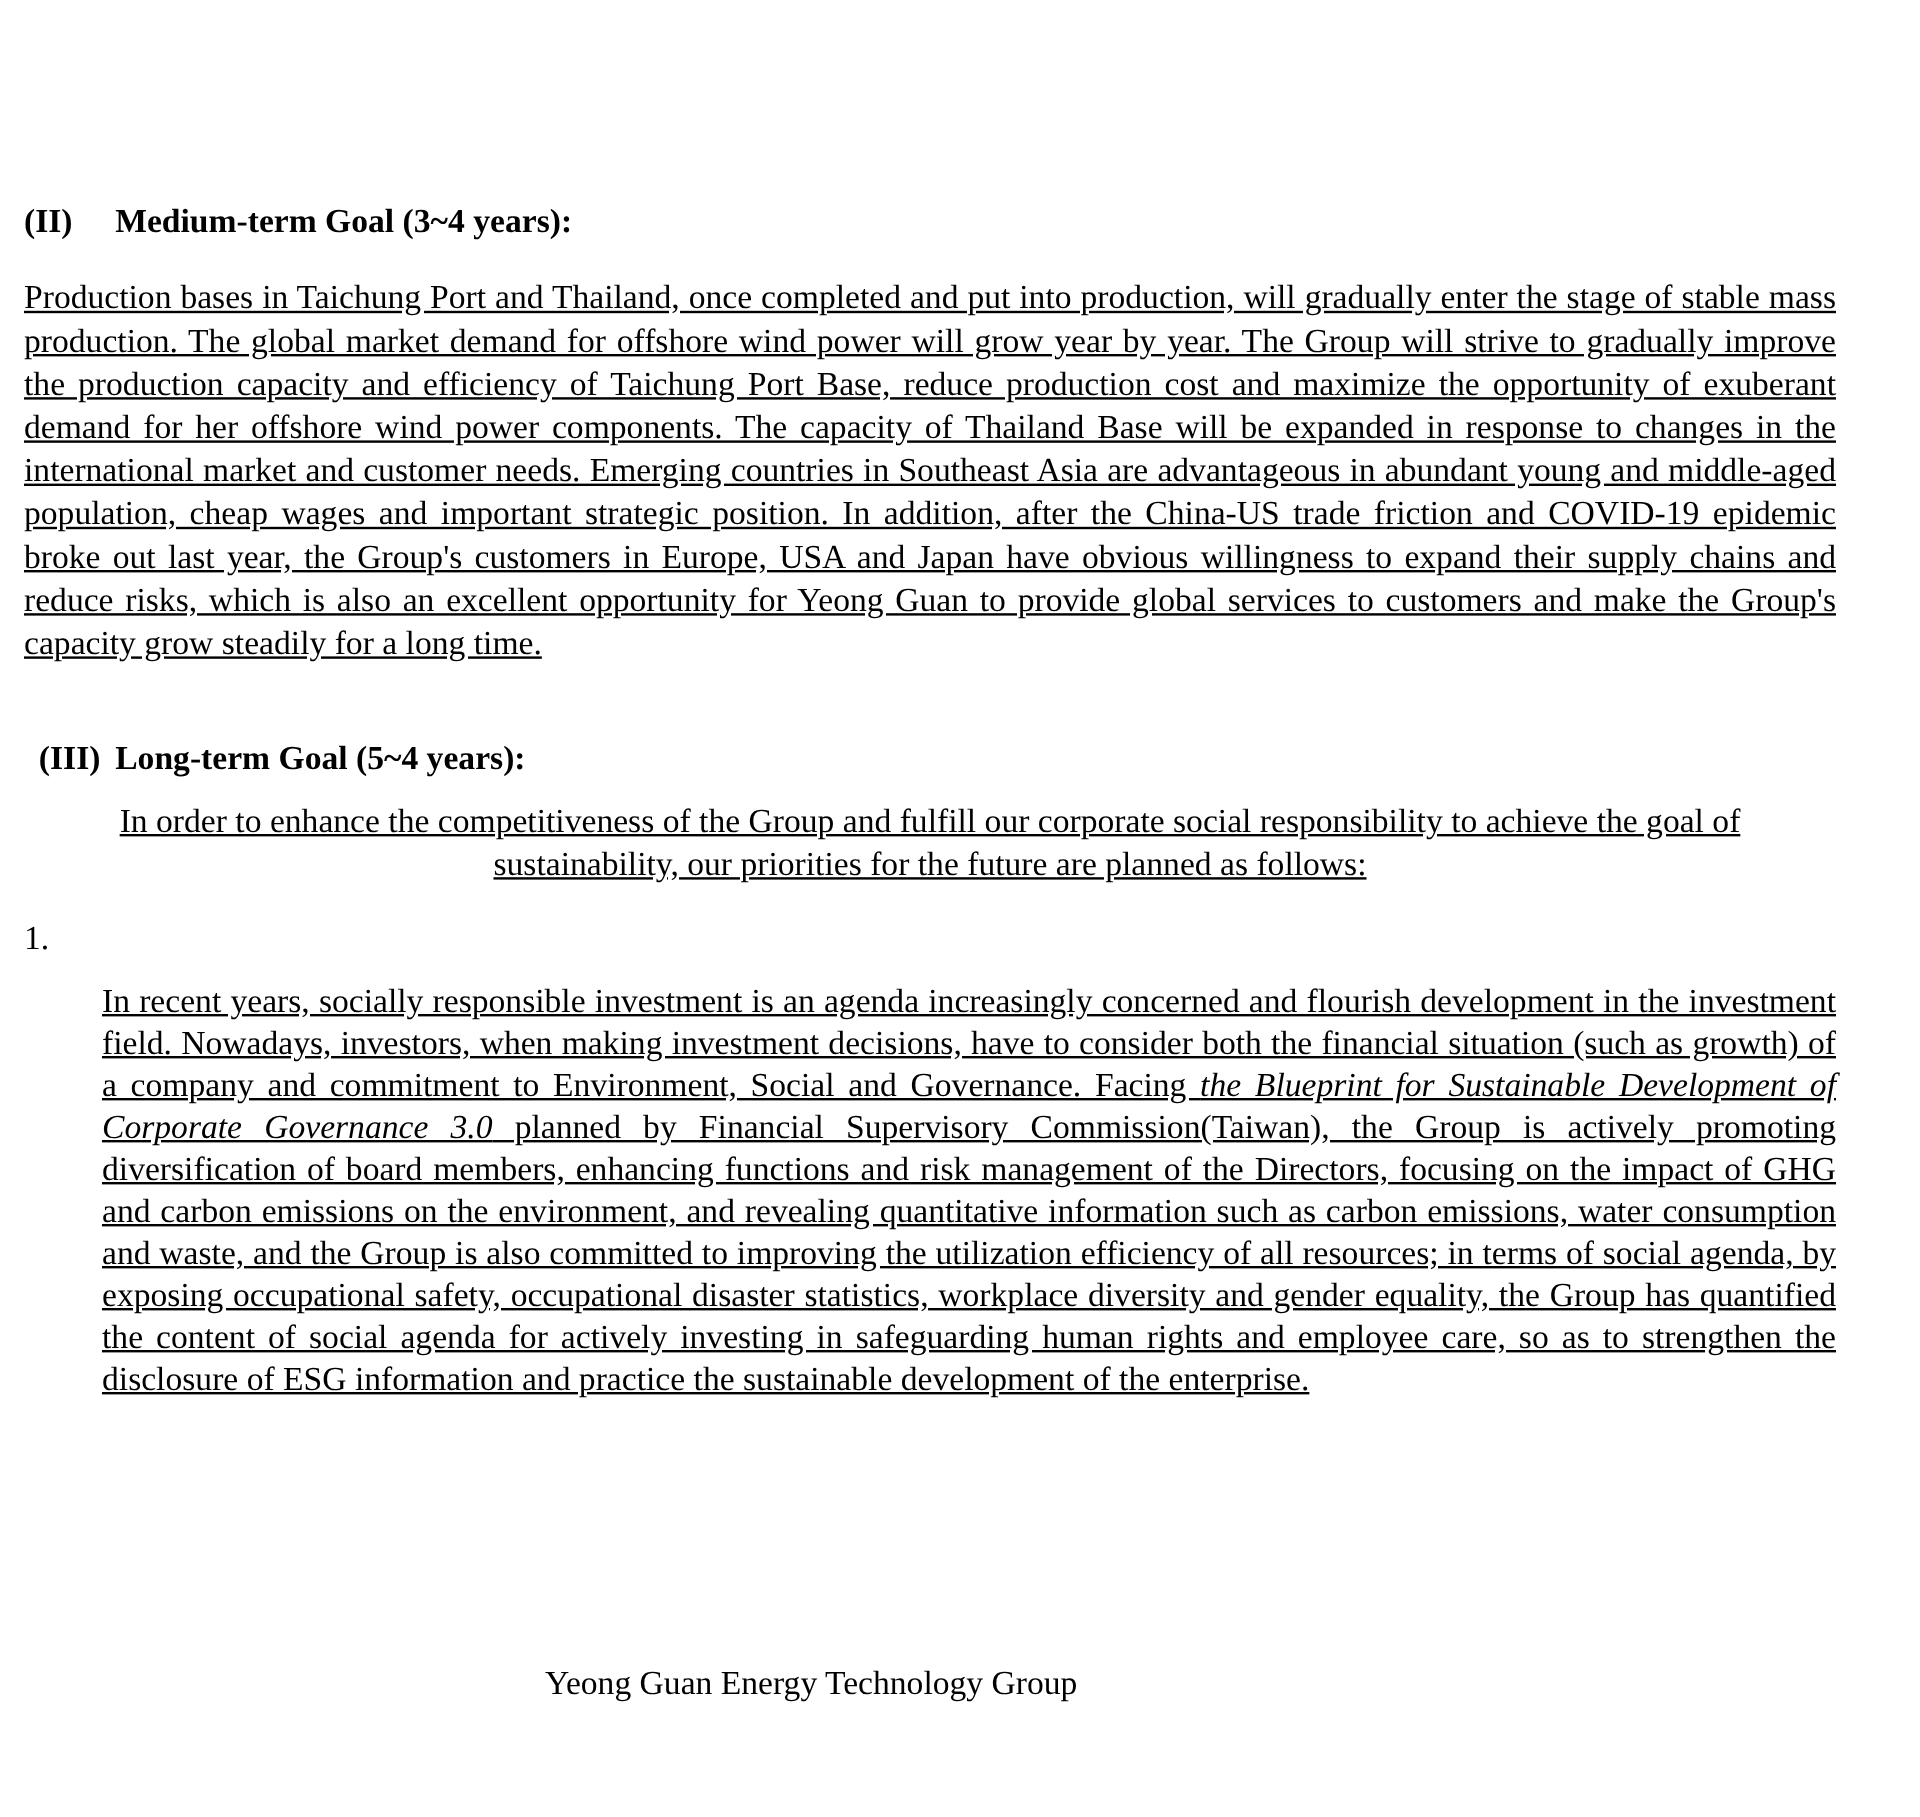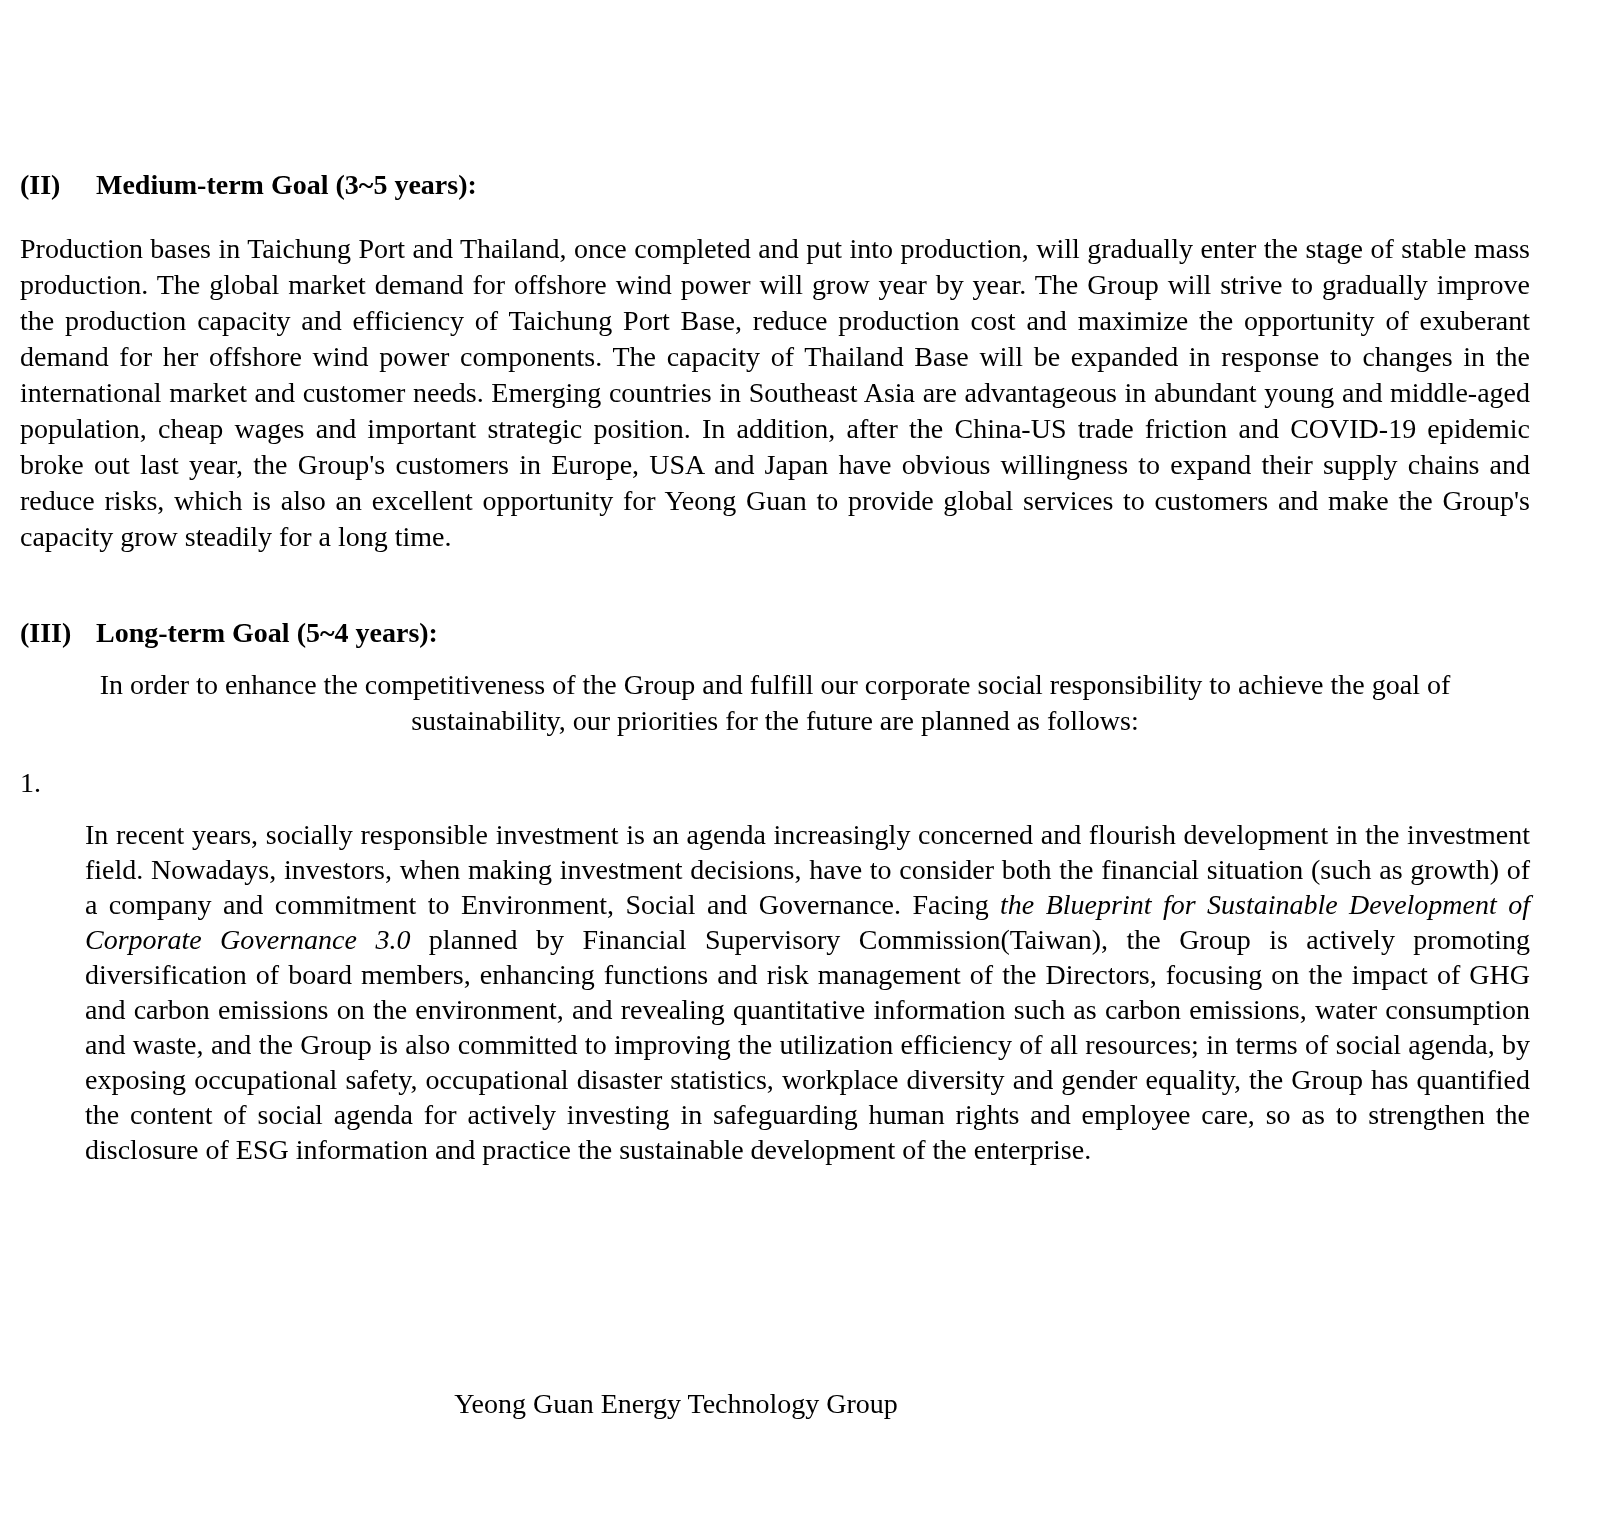--- a/index.html
+++ b/index.html
@@ -28,29 +28,31 @@
     line-height: 36px;
     white-space: nowrap;
   }
   .h-num {
     flex: 0 0 76px;
     width: 76px;
   }
   .para {
     margin: 0;
     line-height: 36px;
+    text-decoration: underline;
   }
   .just {
     text-align: justify;
   }
   .p-medium {
     margin-top: 28px;
   }
   .heading-long {
     margin-top: 60px;
+    text-align: center;
   }
   .p-intro {
     margin-top: 16px;
     text-align: center;
   }
   .list-item {
     display: flex;
     align-items: baseline;
     margin-top: 26px;
     line-height: 36px;
@@ -76,21 +78,21 @@
     line-height: 36px;
   }
 </style>
 </head>
 <body>
 
 <div class="page">
 
   <div class="heading">
     <span class="h-num">(II)</span>
-    <span class="h-title">Medium-term Goal (3~5 years):</span>
+    <span class="h-title">Medium-term Goal (3~4 years):</span>
   </div>
 
   <p class="para just p-medium">Production bases in Taichung Port and Thailand, once completed and put into production, will gradually enter the stage of stable mass production. The global market demand for offshore wind power will grow year by year. The Group will strive to gradually improve the production capacity and efficiency of Taichung Port Base, reduce production cost and maximize the opportunity of exuberant demand for her offshore wind power components. The capacity of Thailand Base will be expanded in response to changes in the international market and customer needs. Emerging countries in Southeast Asia are advantageous in abundant young and middle-aged population, cheap wages and important strategic position. In addition, after the China-US trade friction and COVID-19 epidemic broke out last year, the Group's customers in Europe, USA and Japan have obvious willingness to expand their supply chains and reduce risks, which is also an excellent opportunity for Yeong Guan to provide global services to customers and make the Group's capacity grow steadily for a long time.</p>
 
   <div class="heading heading-long">
     <span class="h-num">(III)</span>
     <span class="h-title">Long-term Goal (5~4 years):</span>
   </div>
 
   <p class="para p-intro">In order to enhance the competitiveness of the Group and fulfill our corporate social responsibility to achieve the goal of sustainability, our priorities for the future are planned as follows:</p>

